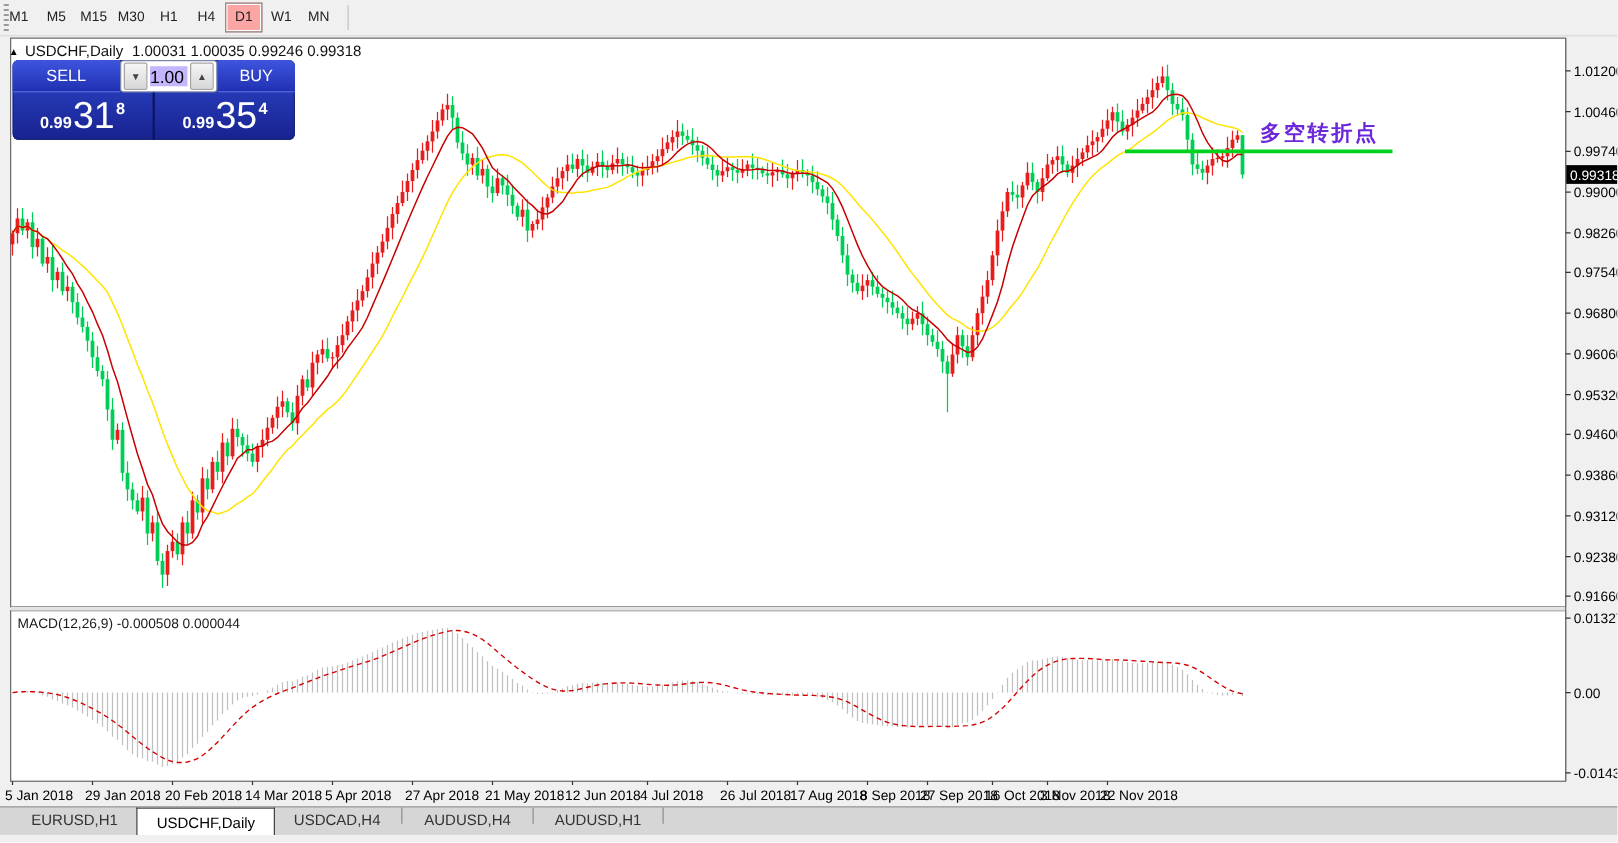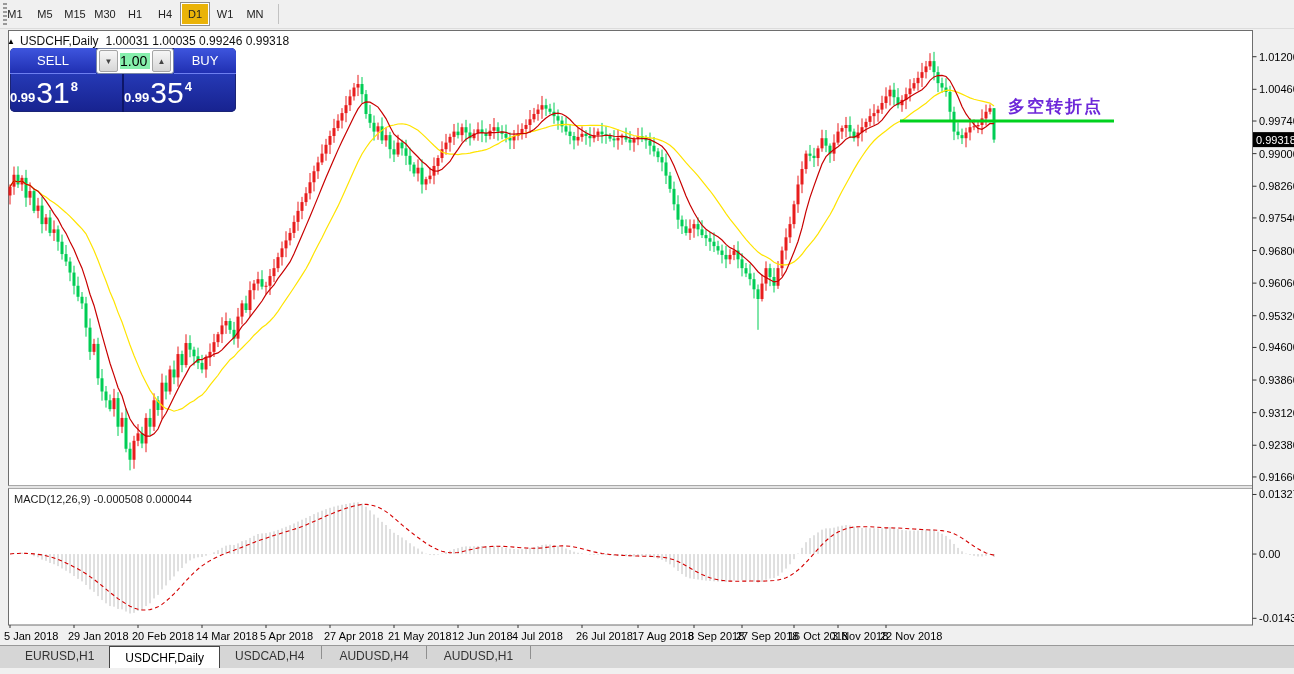--- a/index.html
+++ b/index.html
@@ -6,21 +6,21 @@
   body{width:1294px;height:674px;background:#f0f0f0;position:relative;overflow:hidden;
        font-family:"Liberation Sans",sans-serif;-webkit-font-smoothing:antialiased}
 
   
   .toolbar{position:absolute;top:0;left:0;right:0;height:28px;background:#f0f0f0;
            border-bottom:1px solid #dcdcdc;display:flex;align-items:center;}
   .grip{position:absolute;left:3px;top:3px;bottom:3px;width:4px;
         background:repeating-linear-gradient(to bottom,#9a9a9a 0 2px,#f0f0f0 2px 4px)}
   .tf{width:28px;height:22px;display:flex;align-items:center;justify-content:center;
       font-size:11px;color:#222;border:1px solid transparent;cursor:default}
-  .tf.active{background:#eab308;border:1px solid #8f8f8f;box-shadow:inset 0 0 0 1px #fff}
+  .tf.active{background:#fca5a5;border:1px solid #8f8f8f;box-shadow:inset 0 0 0 1px #fff}
   .tf-sep{width:1px;height:20px;background:#c2c2c2;margin-left:8px}
 
   
   svg{position:absolute;top:29px;left:0}
   .chart-header{position:absolute;left:7px;top:34px;font-size:12px;color:#101010;z-index:5}
   .chart-header .tri{font-size:8px;margin-right:5px;vertical-align:1px;color:#000}
   .chart-header .quote{margin-left:7px}
 
   
   .trade-panel{position:absolute;left:10px;top:48px;width:226px;height:64px;z-index:6;
@@ -30,23 +30,23 @@
   .tp-sell,.tp-buy{display:flex;align-items:center;justify-content:center;font-size:13px;
       background:linear-gradient(#3e55de,#2030b2);cursor:pointer}
   .tp-sell{width:86px;border-radius:5px 0 0 0;border-bottom:1px solid #6d7ff0}
   .tp-buy{flex:1;border-radius:0 5px 0 0;border-bottom:1px solid #6d7ff0}
   .tp-vol{width:78px;background:#fff;border:1px solid #7a87a6;border-radius:3px;
           display:flex;align-items:center;box-sizing:border-box}
   .vol-btn{width:17px;height:20px;margin:2px;flex:none;background:linear-gradient(#f6f6f6,#d7d7d7);
            border:1px solid #a5a5a5;border-radius:2px;font-size:8px;color:#444;
            display:flex;align-items:center;justify-content:center;cursor:pointer}
   .vol-input{flex:1;min-width:0;border:none;outline:none;font-size:14px;color:#000;
-             text-align:right;padding:0 3px 0 0;font-family:"Liberation Sans",sans-serif;background:#86efac}
+             text-align:right;padding:0 3px 0 0;font-family:"Liberation Sans",sans-serif;background:#c4b5fd}
   .tp-row2{display:flex;height:38px}
-  .tp-price{flex:1;display:flex;align-items:center;}
+  .tp-price{flex:1;display:flex;align-items:center;justify-content:center}
   .tp-price.sell-side{border-right:2px solid #0d1668}
   .tp-small{font-size:13px;font-weight:bold;margin-top:9px}
   .tp-big{font-size:30px;line-height:32px;margin:0 1px;font-weight:400}
   .tp-sup{font-size:13px;font-weight:bold;margin-bottom:13px}
 
   .macd-label{position:absolute;left:14px;top:493px;font-size:11px;color:#1a1a1a;z-index:5}
   .annotation{position:absolute;left:1008px;top:95px;font-size:17px;font-weight:bold;z-index:5;
               letter-spacing:2px}
 
   

